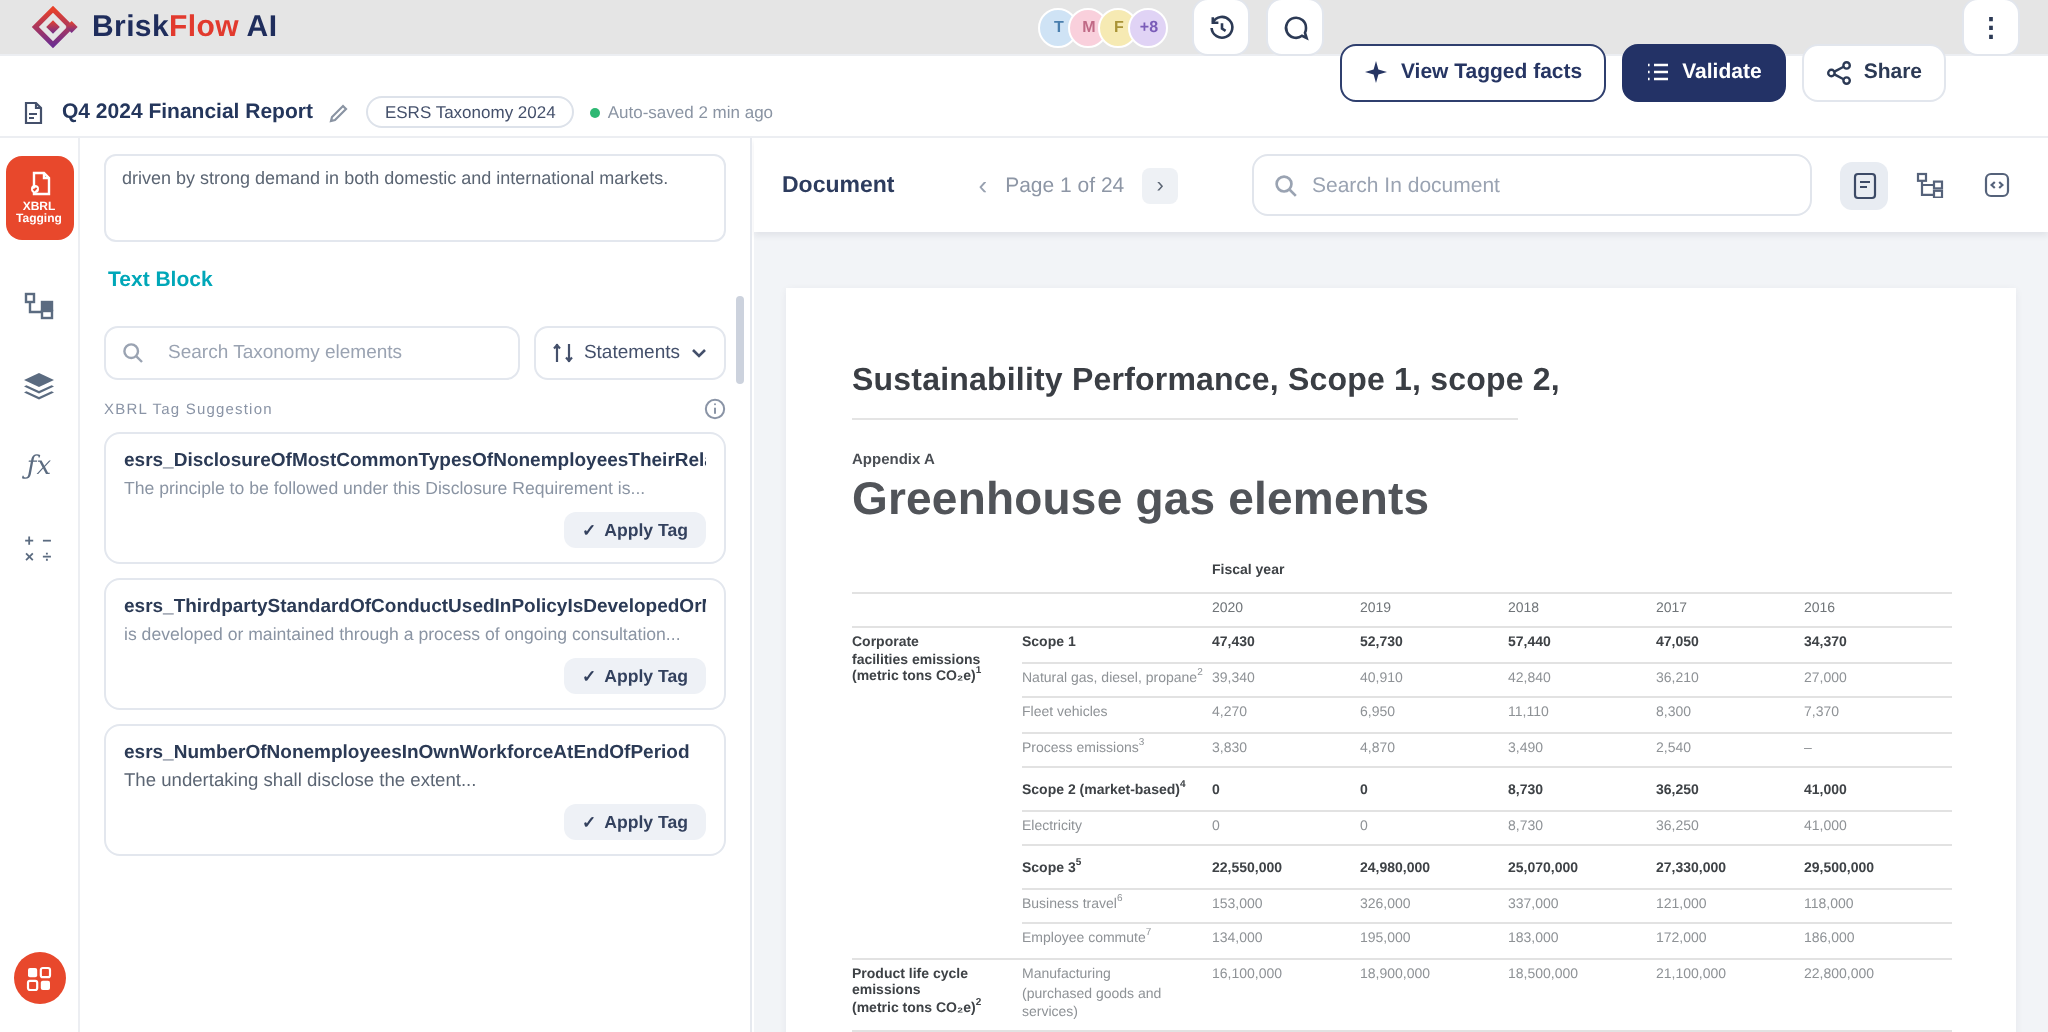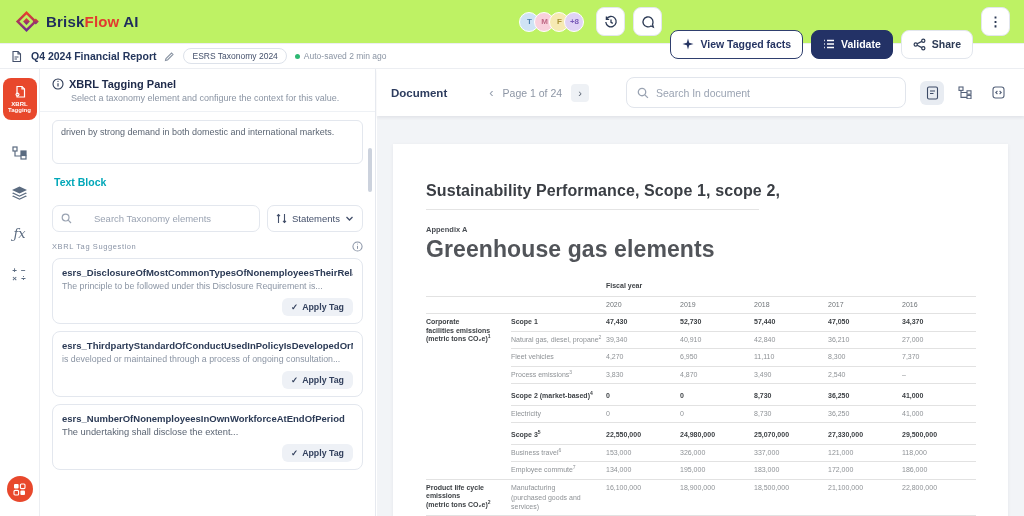--- a/index.html
+++ b/index.html
@@ -1,20 +1,20 @@
 <!DOCTYPE html>
 <html><head>
 <meta charset="utf-8">
 <style>
   *{margin:0;padding:0;box-sizing:border-box;}
   html,body{width:1024px;height:516px;overflow:hidden;}
   body{font-family:"Liberation Sans",sans-serif;background:#fff;position:relative;color:#2c3a55;}
 
   
-  #top-header{position:absolute;left:0;top:0;width:1024px;height:44px;background:#bef264;
+  #top-header{position:absolute;left:0;top:0;width:1024px;height:28px;background:#e5e5e5;
     border-bottom:1px solid #eceef2;display:flex;align-items:center;padding:0 14px;z-index:30;}
   .brand{display:flex;align-items:center;gap:7px;}
   .brand-text{font-size:15px;font-weight:bold;color:#1f2d5c;letter-spacing:.2px;}
   .brand-text .flow{color:#e23a2e;}
   #header-right{margin-left:auto;display:flex;align-items:center;gap:8px;}
   .avatar-stack{display:flex;margin-right:4px;}
   .avatar{width:20px;height:20px;border-radius:50%;border:1.5px solid #fff;display:flex;align-items:center;
     justify-content:center;font-size:8px;font-weight:bold;margin-left:-5px;}
   .avatar:first-child{margin-left:0;}
   .icon-btn{width:29px;height:29px;border:1px solid #e2e6ed;border-radius:8px;background:#fff;display:flex;
@@ -54,21 +54,21 @@
   .panel-title-row{display:flex;align-items:center;gap:5px;}
   .panel-title{font-size:11px;font-weight:bold;color:#1e2a4a;}
   .panel-sub{font-size:9px;color:#8a94a3;margin:3px 0 0 19px;}
   .panel-body{padding:8px 12px;}
   .field-label{font-size:7.5px;letter-spacing:.6px;color:#8a94a6;margin-bottom:4px;}
   #selected-textarea{width:100%;height:44px;border:1px solid #e3e7ee;border-radius:6px;resize:none;
     font-family:"Liberation Sans",sans-serif;font-size:9px;color:#5b6573;padding:6px 8px;outline:none;}
   .text-block-link{display:inline-block;margin:8px 0 17px 2px;font-size:10.5px;font-weight:bold;color:#00a7b8;cursor:pointer;}
   .search-row{display:flex;gap:7px;margin-bottom:9px;}
   .search-box{flex:1;height:27px;border:1px solid #e3e7ee;border-radius:7px;display:flex;align-items:center;
-    gap:22px;padding:0 8px;color:#9aa3b2;}
+    gap:12px;padding:0 8px;color:#9aa3b2;}
   .search-box input{border:none;outline:none;flex:1;font-size:9.5px;font-family:"Liberation Sans",sans-serif;color:#44506b;min-width:0;}
   .search-box input::placeholder{color:#9aa3b2;}
   .dropdown{height:27px;border:1px solid #e3e7ee;border-radius:7px;display:flex;align-items:center;gap:5px;
     padding:0 8px;font-size:9.5px;color:#44506b;cursor:pointer;background:#fff;}
   .sugg-label-row{display:flex;align-items:center;justify-content:space-between;margin-bottom:6px;}
   .sugg-card{border:1px solid #e3e7ee;border-radius:8px;padding:8px 9px 7px 9px;margin-bottom:7px;background:#fff;}
   .sugg-title{font-size:9.5px;font-weight:bold;color:#2b3a55;white-space:nowrap;overflow:hidden;}
   .sugg-desc{font-size:8.8px;color:#8a94a3;margin-top:3px;white-space:nowrap;overflow:hidden;}
   .apply-row{display:flex;justify-content:flex-end;margin-top:7px;}
   .apply-btn{background:#eef1f6;border:none;border-radius:6px;padding:4px 9px;font-size:8.8px;font-weight:bold;
@@ -234,31 +234,20 @@
     <svg width="13" height="13" viewBox="0 0 13 13" fill="#fff">
       <rect x="1" y="1" width="4.6" height="4.6" rx="1"></rect>
         <rect x="7.4" y="1" width="4.6" height="4.6" rx="1" fill="none" stroke="#fff" stroke-width="1.1"></rect>
       <rect x="1" y="7.4" width="4.6" height="4.6" rx="1" fill="none" stroke="#fff" stroke-width="1.1"></rect>
         <rect x="7.4" y="7.4" width="4.6" height="4.6" rx="1"></rect>
     </svg>
   </div>
 </nav>
 
 <section id="tagging-panel">
-  <div class="panel-head">
-    <div class="panel-title-row">
-      <svg width="12" height="12" viewBox="0 0 12 12" fill="none" stroke="#2c3a55" stroke-width="1.1">
-        <circle cx="6" cy="6" r="5"></circle>
-          <path d="M6 5.3 V8.6"></path>
-          <circle cx="6" cy="3.4" r="0.55" fill="#2c3a55" stroke="none"></circle>
-      </svg>
-      <span class="panel-title">XBRL Tagging Panel</span>
-    </div>
-    <div class="panel-sub">Select a taxonomy element and configure the context for this value.</div>
-  </div>
 
   <div class="panel-body">
     <textarea id="selected-textarea" readonly="" style="">driven by strong demand in both domestic and international markets.</textarea>
     <div class="text-block-link">Text Block</div>
 
     <div class="search-row">
       <div class="search-box">
         <svg width="11" height="11" viewBox="0 0 11 11" fill="none" stroke="#9aa3b2" stroke-width="1.2">
           <circle cx="4.6" cy="4.6" r="3.4"></circle>
             <path d="M7.2 7.2 L10 10"></path>

